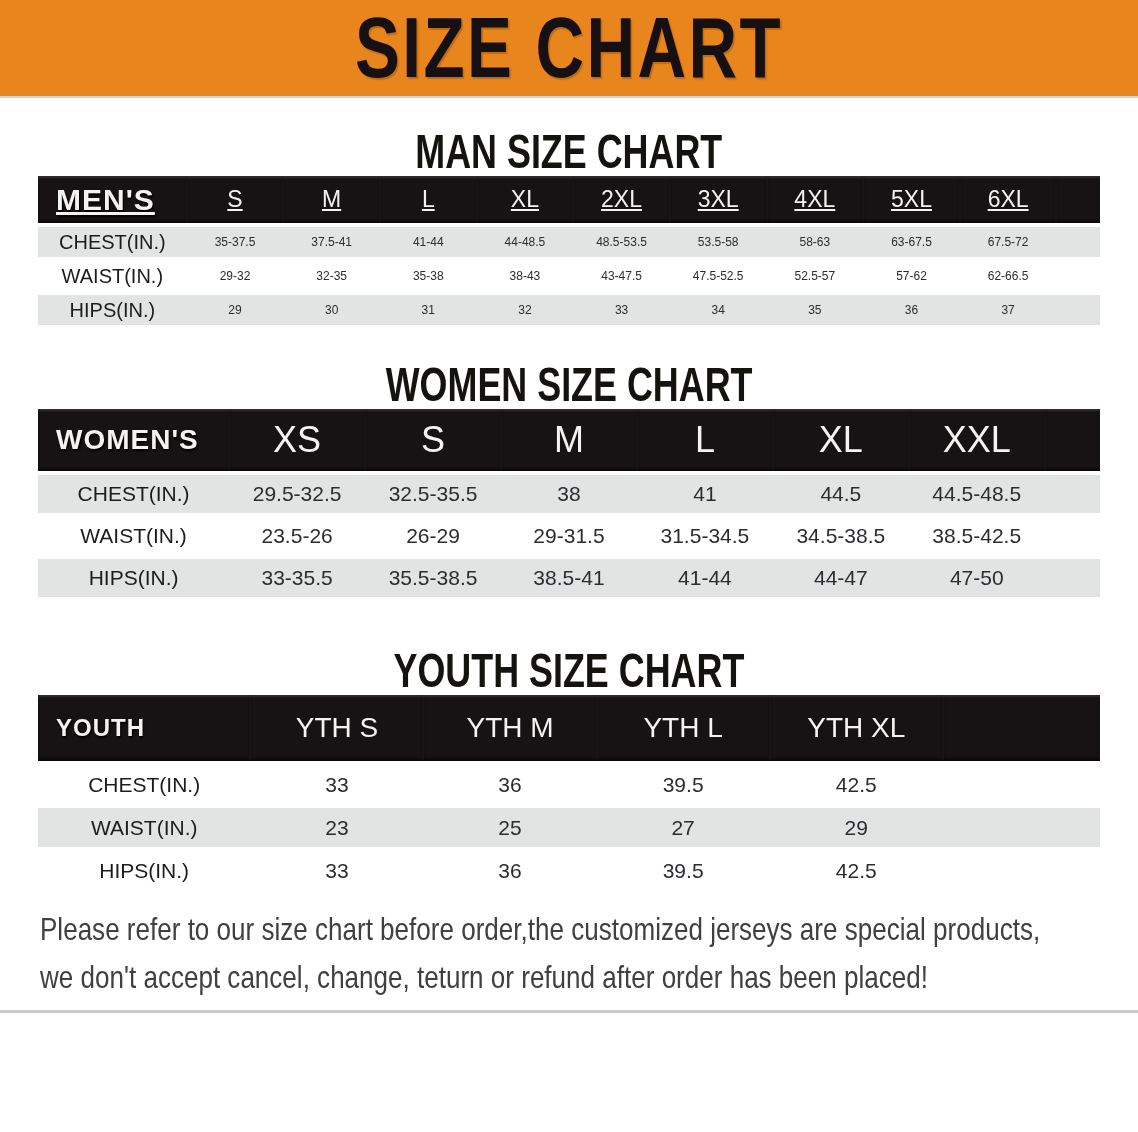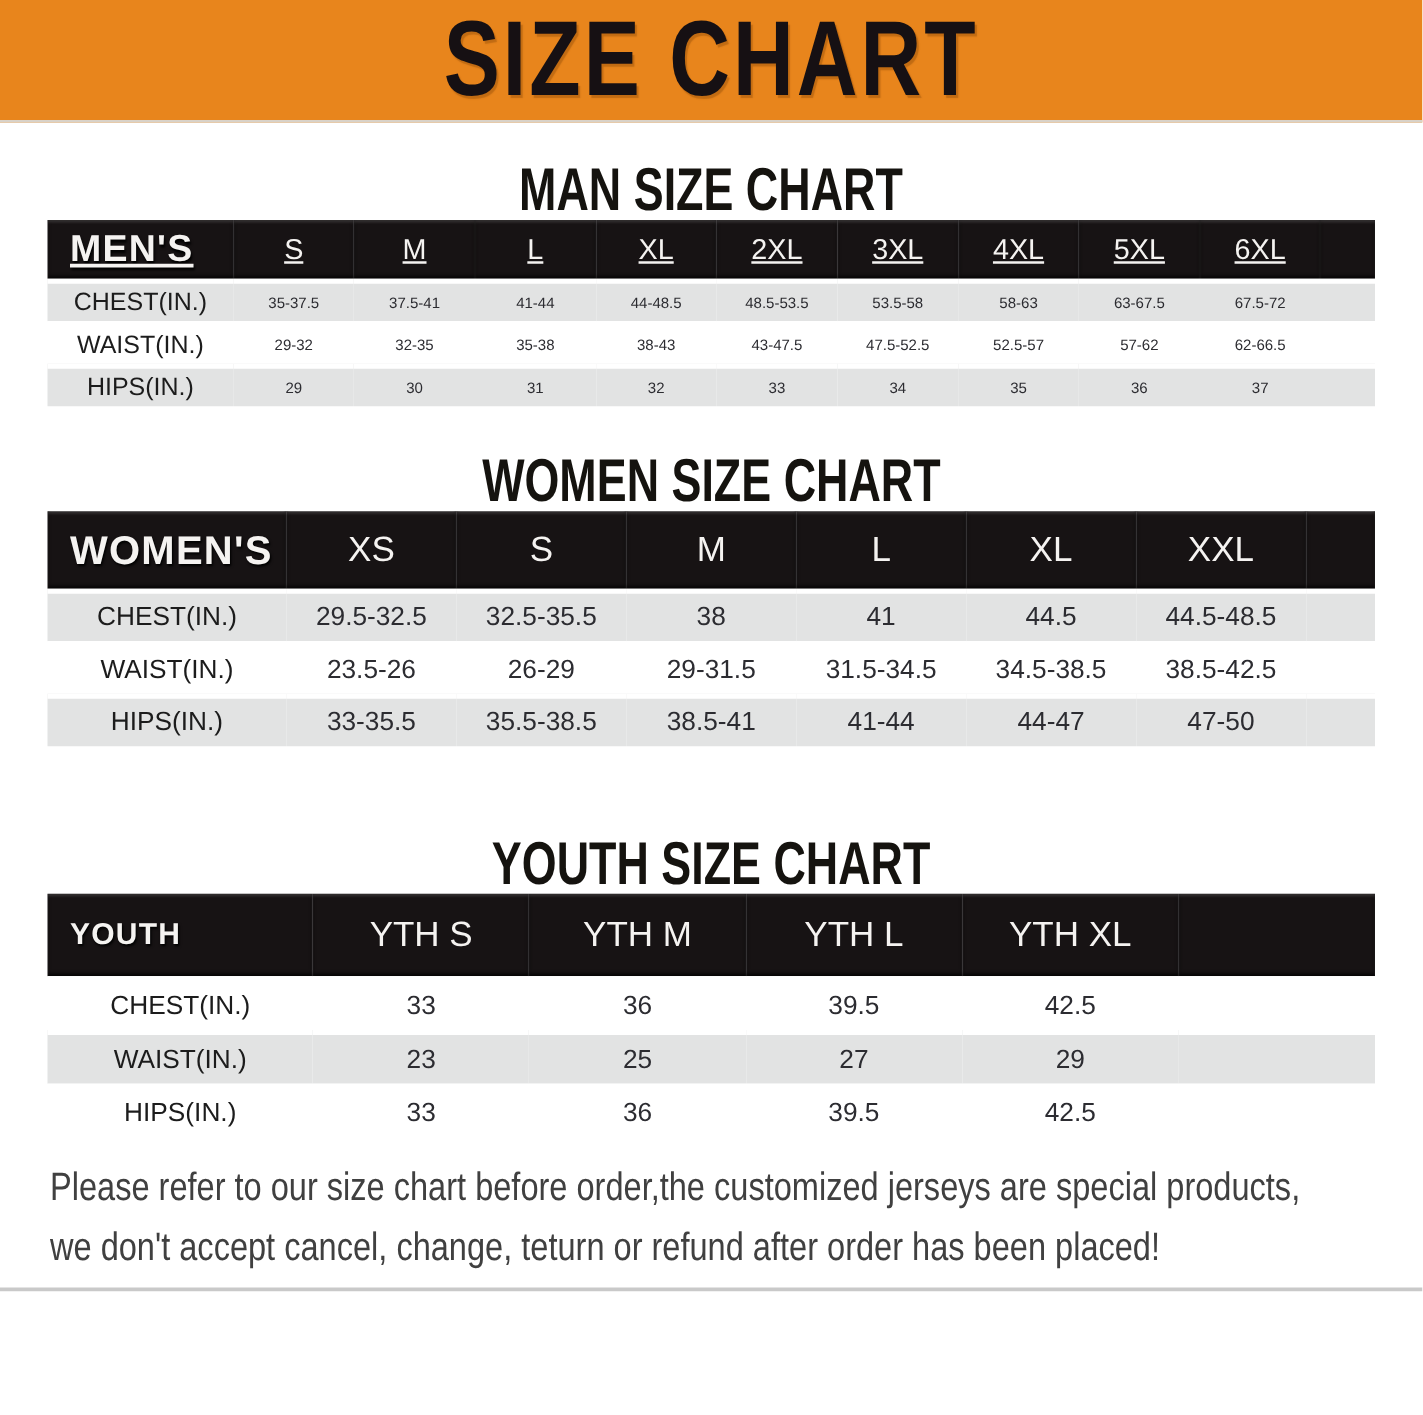--- a/index.html
+++ b/index.html
@@ -29,21 +29,21 @@
     white-space: nowrap;
   }
   .section-heading .ht {
     display: inline-block;
     font-size: 46px; font-weight: 800; color: #15130f;
     transform: scale(0.78, 1.05);
     letter-spacing: 0px;
   }
   .h-man   { margin-top: 28px; }
   .h-women { margin-top: 34px; }
-  .h-youth { margin-top: 68px; }
+  .h-youth { margin-top: 48px; }
 
   
   table.size-table {
     width: 1062px;
     margin: 0 38px;
     border-collapse: separate;
     border-spacing: 0;
     table-layout: fixed;
   }
   .t-men   { margin-top: 16px; }
@@ -60,26 +60,26 @@
   .t-women thead th { height: 62px; }
   .t-youth thead th { height: 66px; }
 
   th.corner {
     text-align: left; padding-left: 18px;
     font-weight: 800; letter-spacing: 1px;
     text-shadow: 1px 2px 2px #000;
     white-space: nowrap;
   }
   .t-men   th.corner { font-size: 30px; }
-  .t-women th.corner { font-size: 32px; }
+  .t-women th.corner { font-size: 28px; }
   .t-youth th.corner { font-size: 24px; }
 
   th.size { font-weight: 400; text-align: center; white-space: nowrap; }
   .t-men   th.size { font-size: 23px; }
-  .t-women th.size { font-size: 28px; margin-top: 32px; }
+  .t-women th.size { font-size: 36px; margin-top: 32px; }
   .t-youth th.size { font-size: 28px; font-family: "Liberation Sans", sans-serif; }
 
   .size-table td {
     text-align: center; vertical-align: middle;
     font-size: 21px; color: #2c2c31;
     border-top: 4px solid #ffffff;
     white-space: nowrap;
   }
   .t-men   td { height: 34px; font-size: 12px; }
   .t-women td { height: 42px; }

